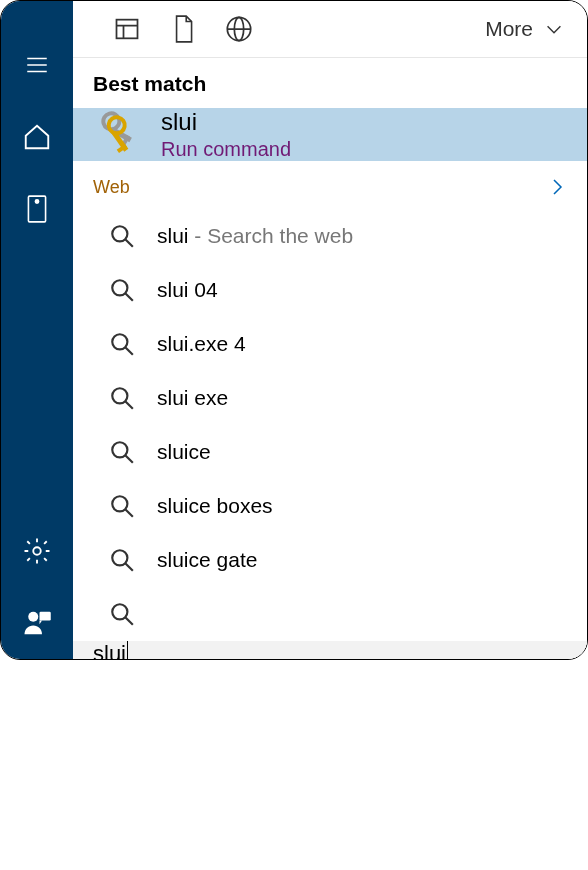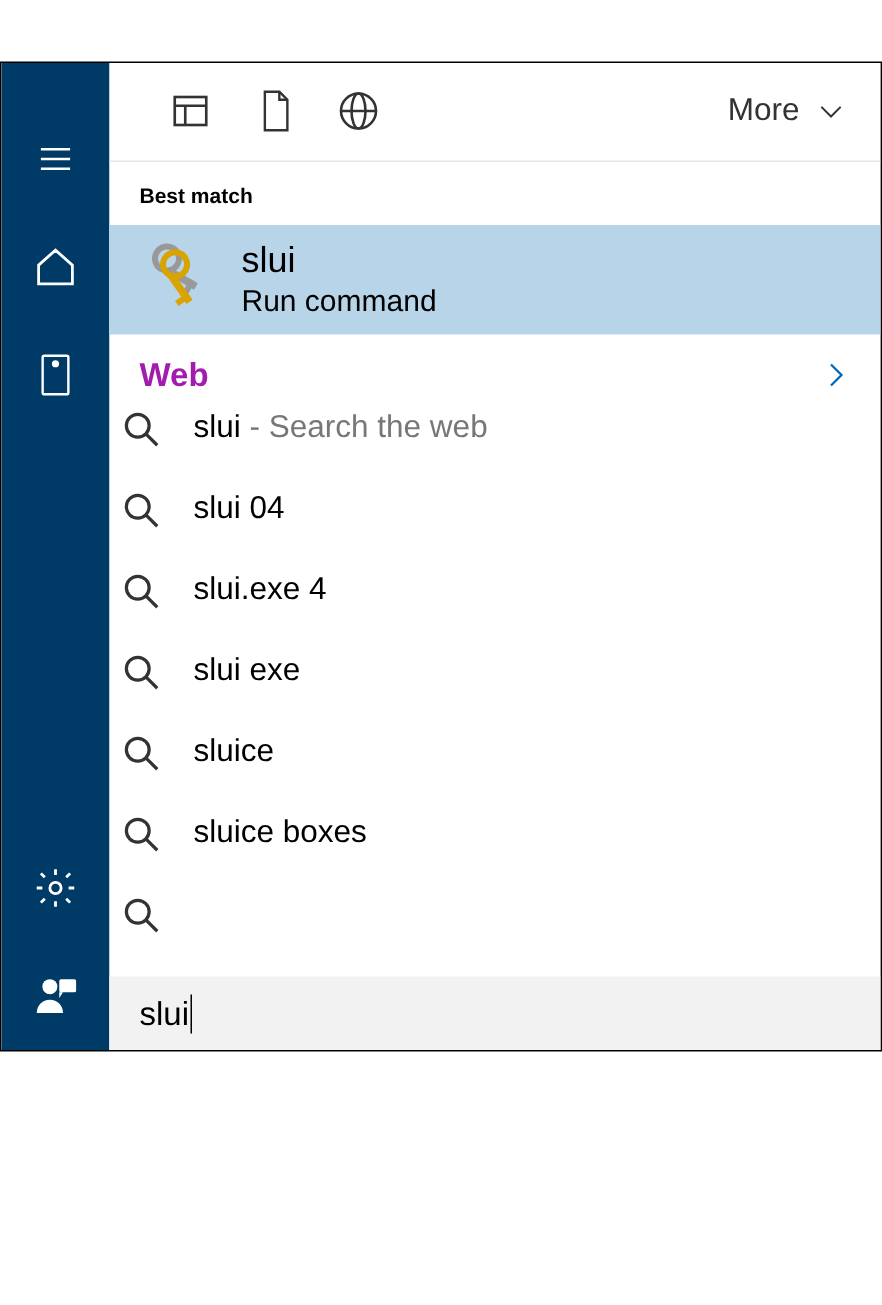--- a/index.html
+++ b/index.html
@@ -1,17 +1,17 @@
 <!DOCTYPE html>
 <html><head>
 <meta charset="utf-8">
 <style>
   * { box-sizing: border-box; margin: 0; padding: 0; }
   html, body { width: 588px; height: 870px; font-family: "Segoe UI", Arial, sans-serif; background: #fff; overflow: hidden; }
-  .root { display: flex; width: 588px; height: 660px; border-radius: 0; overflow: hidden; border: 1px solid #000; margin-top: 41px; }
+  .root { display: flex; width: 588px; height: 660px; border-radius: 20px; overflow: hidden; border: 1px solid #000; }
   .sidebar {
     width: 72px; background: #003a66;
     display: flex; flex-direction: column; align-items: center;
     padding-top: 28px;
   }
   .sidebar-spacer { flex: 1; }
   .sidebar-btn {
     width: 72px; height: 72px; display: flex; align-items: center; justify-content: center;
     color: #fff; cursor: pointer;
   }
@@ -24,38 +24,38 @@
     width: 56px; height: 56px; display: flex; align-items: center; justify-content: center;
     color: #333;
     cursor: pointer;
   }
   .topbar-spacer { flex: 1; }
   .more {
     display: flex; align-items: center; gap: 10px; color: #333;
     font-size: 21px; padding-right: 22px; cursor: pointer;
   }
   .section-header {
-    font-size: 14px; font-weight: 600; color: #000; padding: 14px 20px 12px;
+    font-size: 21px; font-weight: 600; color: #000; padding: 14px 20px 12px;
   }
   .best-match {
     background: #b7d4e8; height: 90px; display: flex; align-items: center;
     padding-left: 18px; gap: 22px; cursor: pointer;
   }
   .keys-icon { width: 48px; height: 48px; position: relative; }
   .best-match-text .title { font-size: 24px; color: #000; }
-  .best-match-text .subtitle { font-size: 20px; color: #000000; margin-top: 2px; }
+  .best-match-text .subtitle { font-size: 20px; color: #701a75; margin-top: 2px; }
   .web-header {
     display: flex; align-items: center; justify-content: space-between;
     padding: 14px 18px 10px 20px;
   }
-  .web-header .label { font-size: 22px; font-weight: 700; color: #a21caf; }
+  .web-header .label { font-size: 18px; font-weight: 400; color: #a16207; }
   .chevron { color: #0067b8; }
   .results { display: flex; flex-direction: column; }
   .result-row {
-    height: 54px; display: flex; align-items: flex-start; padding-left: 8px;
+    height: 54px; display: flex; align-items: center; padding-left: 36px;
     gap: 22px; font-size: 21px; color: #000; cursor: pointer;
   }
   .result-row .mag { width: 26px; height: 26px; color: #333; flex-shrink: 0; }
   .result-row .text b { font-weight: 400; }
   .result-row .hint { color: #777; }
   .searchbox {
     margin-top: auto;
     height: 60px; background: #f2f2f2; display: flex; align-items: center;
     padding-left: 20px;
   }
@@ -208,20 +208,27 @@
             <circle cx="10" cy="10" r="7"></circle>
             <line x1="15" y1="15" x2="22" y2="22"></line>
           </svg>
           <span class="text"><span>slui</span><b>ce boxes</b><span></span></span>
         </div>
         <div class="result-row">
           <svg class="mag" viewBox="0 0 24 24" width="26" height="26" fill="none" stroke="currentColor" stroke-width="2">
             <circle cx="10" cy="10" r="7"></circle>
             <line x1="15" y1="15" x2="22" y2="22"></line>
           </svg>
+          <span class="text"><span>slui</span><b>ce gate</b><span></span></span>
+        </div>
+        <div class="result-row">
+          <svg class="mag" viewBox="0 0 24 24" width="26" height="26" fill="none" stroke="currentColor" stroke-width="2">
+            <circle cx="10" cy="10" r="7"></circle>
+            <line x1="15" y1="15" x2="22" y2="22"></line>
+          </svg>
         </div>
       </div>
 
     <div class="searchbox">
       <span style="font-size:22px;color:#000">slui</span>
         <span class="caret"></span>
     </div>
   </div>
 </div>
 

